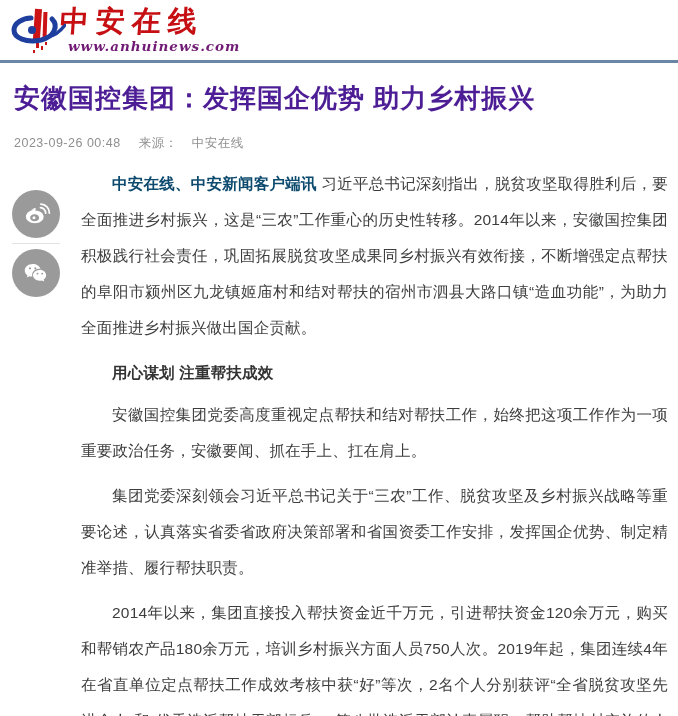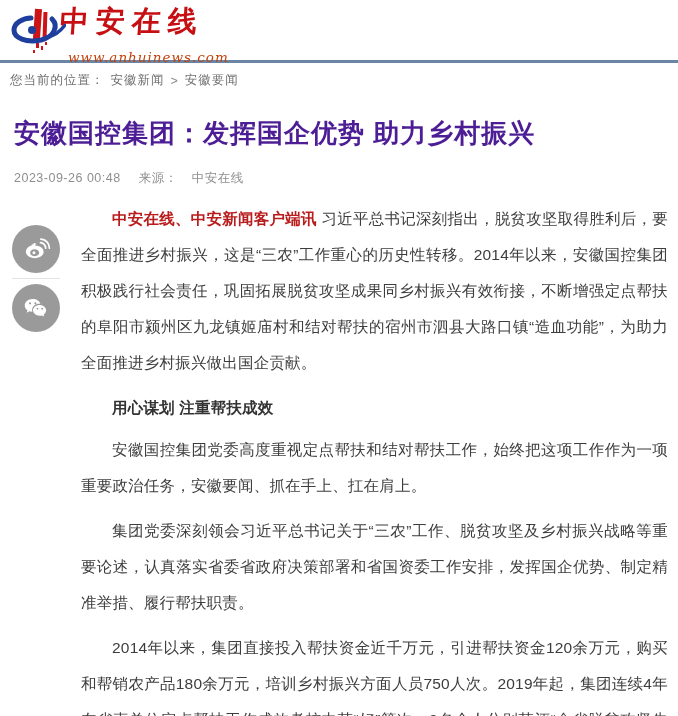--- a/index.html
+++ b/index.html
@@ -12,23 +12,23 @@
   .header { padding:5px 0 4px 10px; height:60px; display:flex; align-items:flex-start; }
   .logo { display:flex; align-items:flex-start; cursor:pointer; }
   .logo-mark { width:56px; height:52px; flex:0 0 auto; margin-top:1px; }
   .logo-textwrap { margin-left:-6px; }
   .logo-cn {
     color:#c60f13; font-weight:bold; font-size:29px; line-height:32px;
     letter-spacing:7px; font-family:"DejaVu Serif","Liberation Serif",serif;
     transform:skewX(-4deg);
   }
   .logo-url {
-    color:#c2410c; font-weight:normal; font-style:italic; font-size:13.5px;
+    color:#701a75; font-weight:bold; font-style:italic; font-size:13.5px;
     font-family:"DejaVu Serif","Liberation Serif",serif; letter-spacing:1px;
-    margin-left:8px; margin-top:12px;
+    margin-left:8px; margin-top:1px;
   }
   .top-rule { height:3px; background:#6b86a4; width:100%; }
   
   .breadcrumb {
     padding:9px 0 9px 10px; font-size:12.5px; color:#6f6f6f; letter-spacing:1px;
     display:flex; align-items:center; gap:6px;
   }
   .breadcrumb a { color:#6f6f6f; text-decoration:none; cursor:pointer; }
   .crumb-sep { color:#8a8a8a; }
   
@@ -48,21 +48,21 @@
     width:48px; height:48px; border-radius:50%; background:#9a9a9a;
     display:flex; align-items:center; justify-content:center; cursor:pointer;
   }
   .share-divider { width:48px; height:1px; background:#e3e3e3; margin:5px 0; }
   .text-col { flex:1; padding-left:17px; padding-right:0; }
   .text-col p {
     font-size:15.5px; line-height:36px; color:#3d3d3d; text-indent:2em;
     text-align:justify; margin-bottom:9px; letter-spacing:0.2px;
   }
   .text-col p.subhead { font-weight:bold; color:#333; margin-top:3px; margin-bottom:6px; }
-  .lead-bold { font-weight:bold; color:#b91c1c; }
+  .lead-bold { font-weight:bold; color:#0c4a6e; }
 </style>
 </head>
 <body>
 
 <div class="page">
 
   <div class="header">
     <div class="logo">
       <svg class="logo-mark" viewBox="0 0 56 52">
         <rect x="24" y="3" width="7" height="31" fill="#cc1417" transform="rotate(4 27 18)"></rect>
@@ -76,26 +76,20 @@
         <circle cx="22" cy="24" r="4" fill="#1e3f9e"></circle>
       </svg>
       <div class="logo-textwrap">
         <div class="logo-cn">中安在线</div>
         <div class="logo-url">www.anhuinews.com</div>
       </div>
     </div>
   </div>
   <div class="top-rule"></div>
 
-  <div class="breadcrumb">
-    <span>您当前的位置：</span>
-    <a>安徽新闻</a>
-    <span class="crumb-sep">&gt;</span>
-    <a>安徽要闻</a>
-  </div>
 
   <div class="article">
     <h1 class="article-title">安徽国控集团：发挥国企优势 助力乡村振兴</h1>
     <div class="article-meta">
       <span>2023-09-26 00:48</span>
       <span class="m-gap">来源：</span>
       <span class="m-src">中安在线</span>
     </div>
 
     <div class="content">

